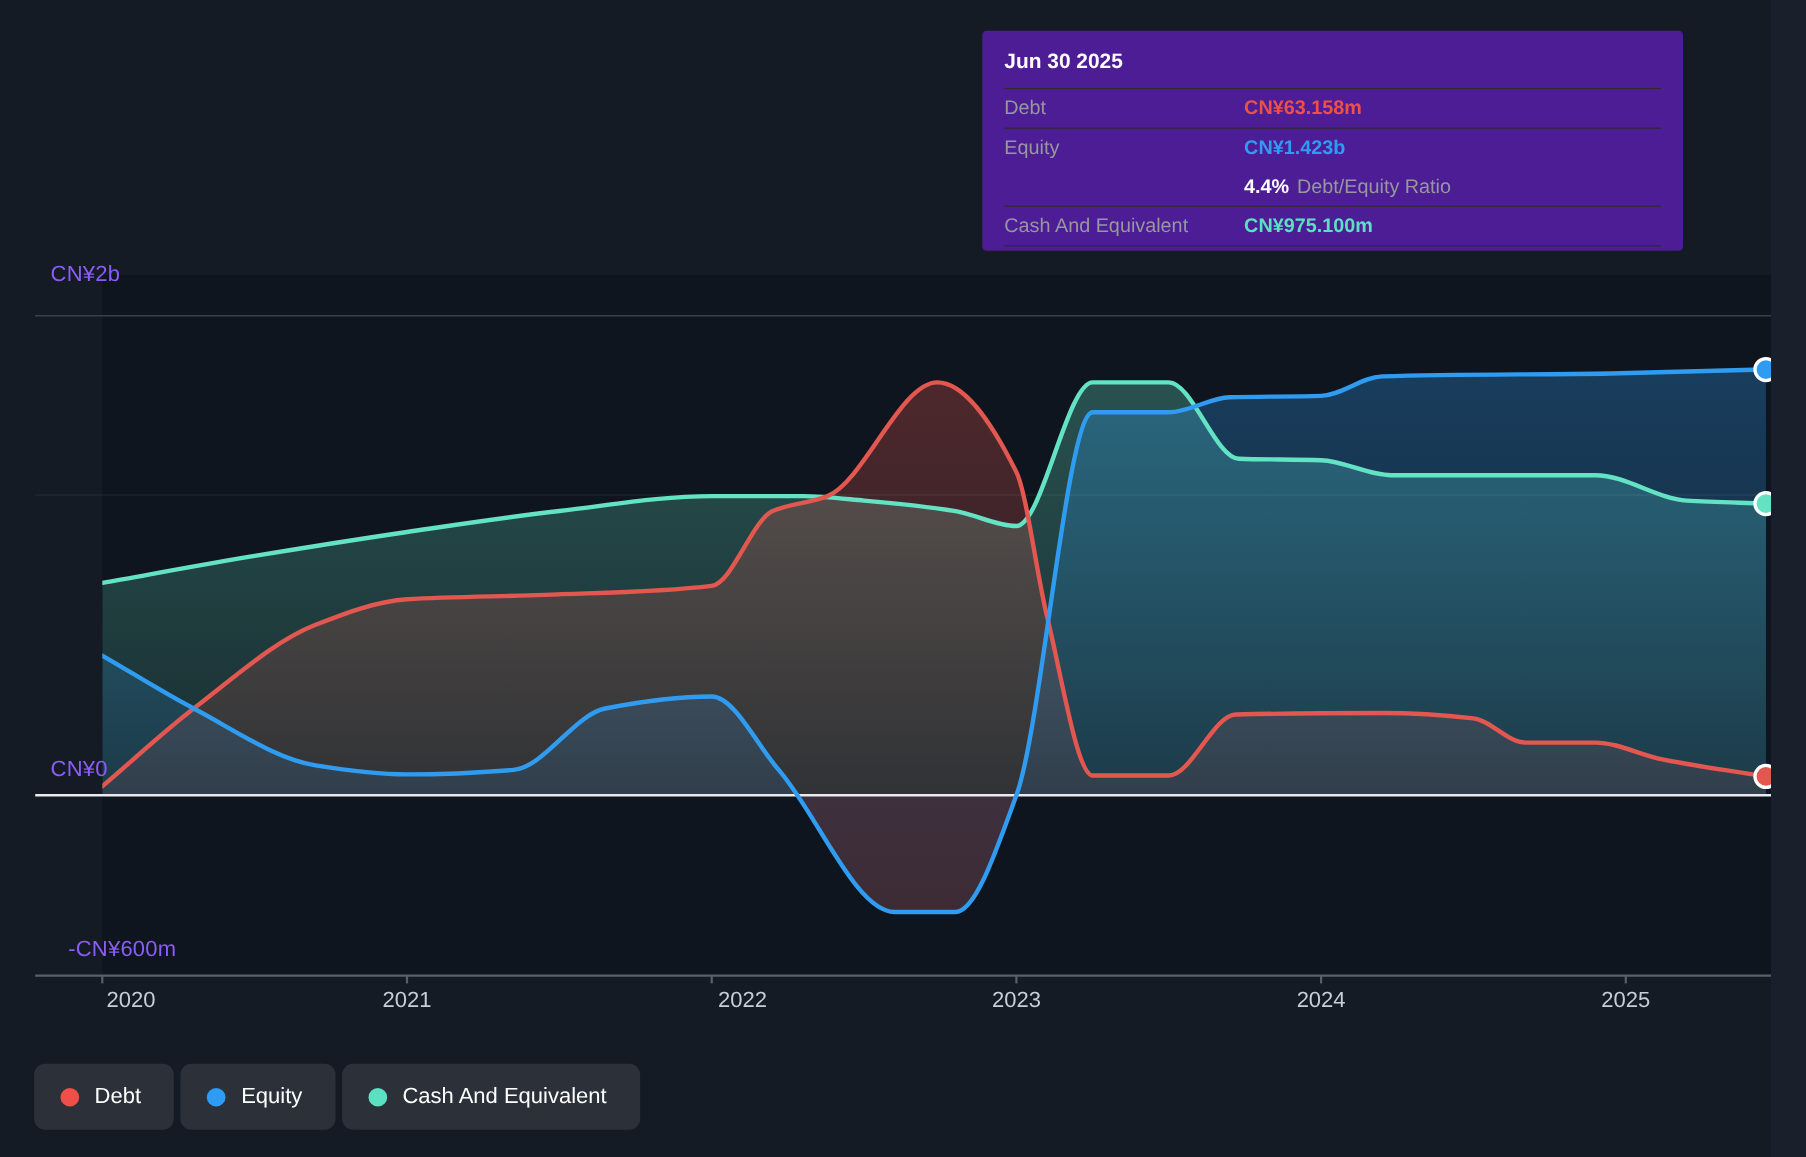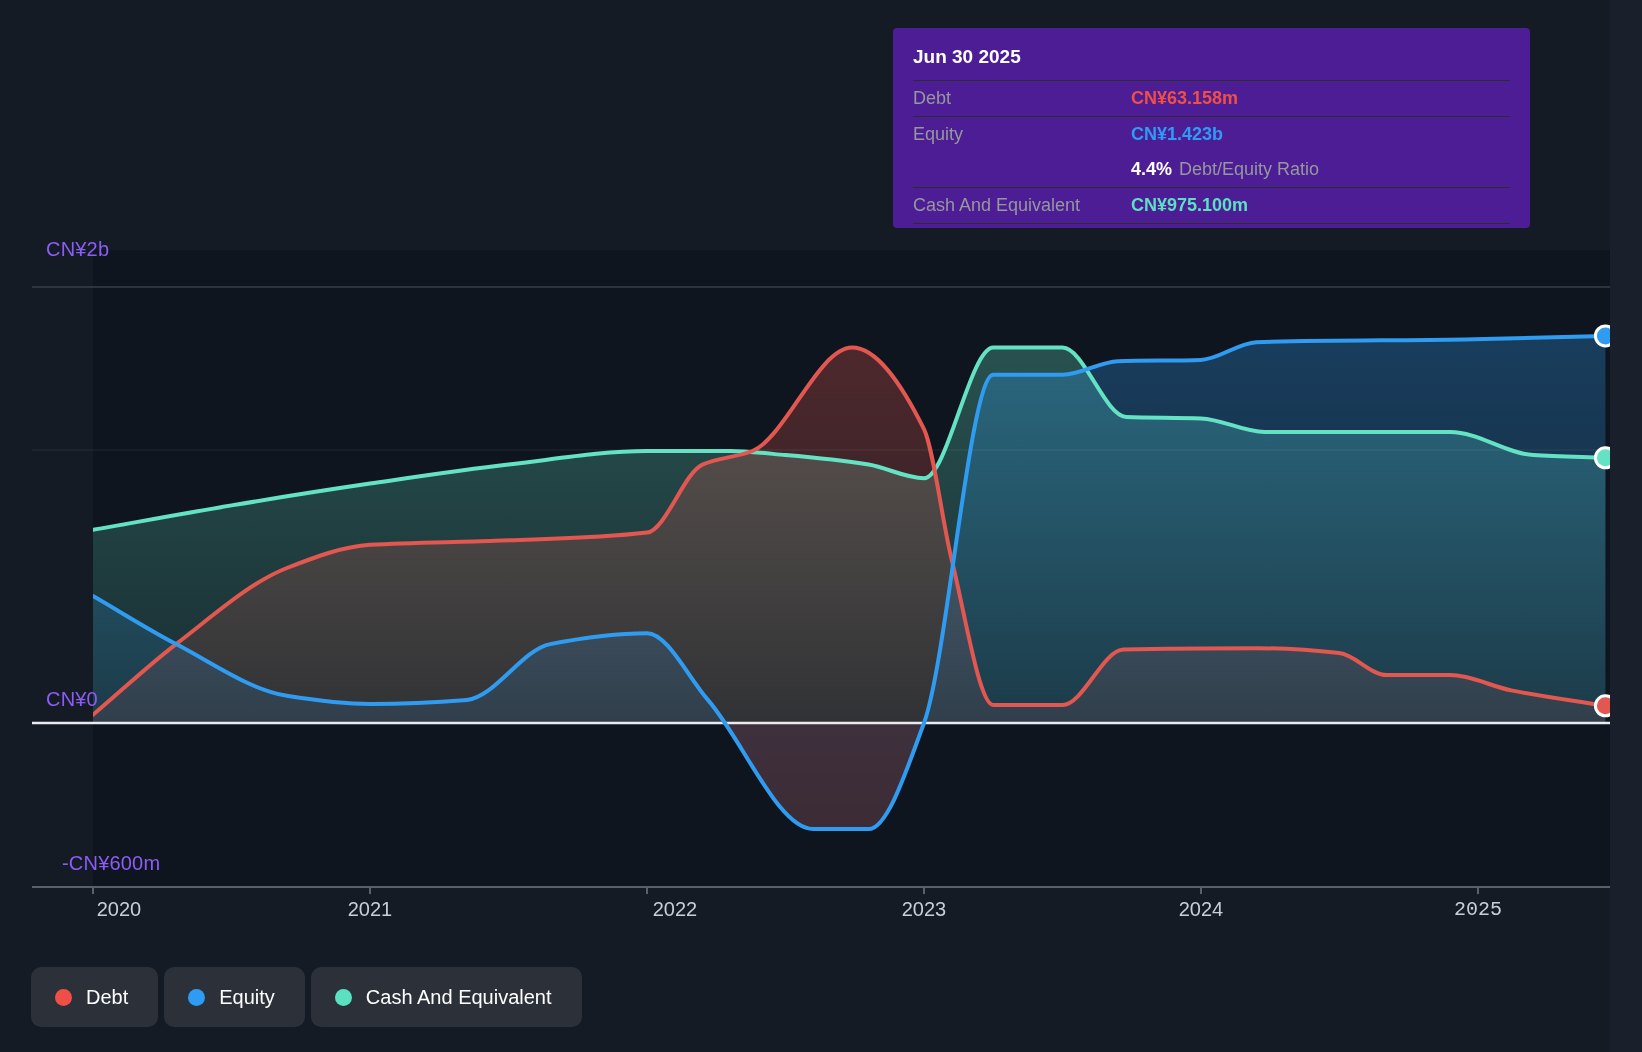--- a/index.html
+++ b/index.html
@@ -94,21 +94,21 @@
 
   <div class="y-label" style="top:238px;">CN¥2b</div>
   <div class="y-label" style="top:688px;">CN¥0</div>
   <div class="y-label" style="top:852px;margin-left:16px;">-CN¥600m</div>
 
   <div class="x-label" style="left:93px;margin-left:26px;">2020</div>
   <div class="x-label" style="left:370px;">2021</div>
   <div class="x-label" style="left:675px;">2022</div>
   <div class="x-label" style="left:924px;">2023</div>
   <div class="x-label" style="left:1201px;">2024</div>
-  <div class="x-label" style="left:1478px;font-family:Liberation Mono, monospace;">2025</div>
+  <div class="x-label" style="left:1478px;">2025</div>
 
   <div class="tooltip">
     <div class="tt-title">Jun 30 2025</div>
     <div class="tt-row">
       <span class="tt-label">Debt</span>
       <span class="tt-value" id="tt-debt-value" style="color: rgb(239, 79, 71);">CN¥63.158m</span>
     </div>
     <div class="tt-row no-line">
       <span class="tt-label">Equity</span>
       <span class="tt-value" id="tt-equity-value" style="color: rgb(46, 156, 244);">CN¥1.423b</span>

